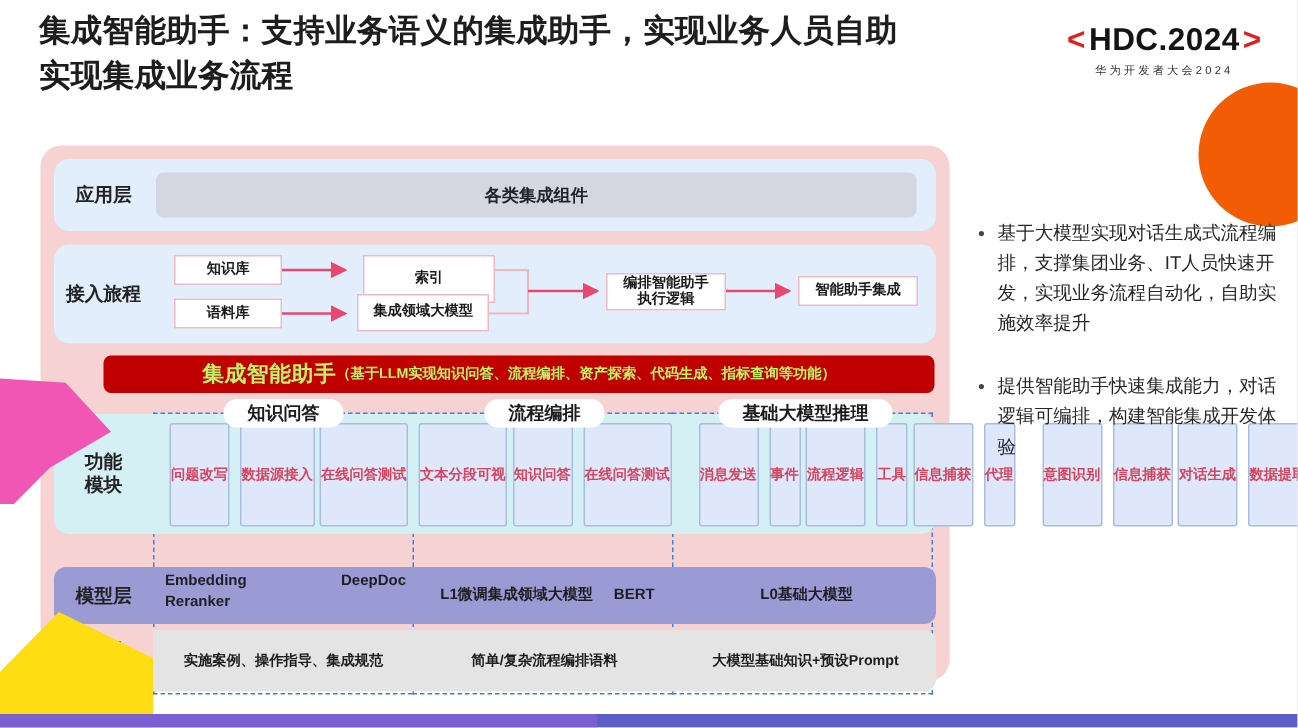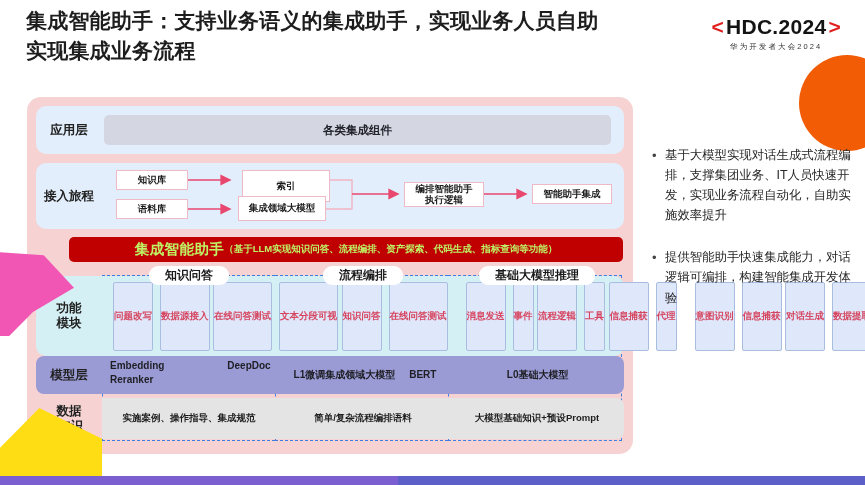--- a/index.html
+++ b/index.html
@@ -119,21 +119,21 @@
   .fcol{flex:1;display:flex;flex-direction:row;gap:3.5px;padding:0 9px;box-sizing:border-box;}
   .frow{display:flex;gap:7px;flex:1;}
   .fbox{
     flex:1;background:#dfe8fb;border:1px solid #a9bde0;border-radius:2px;
     display:flex;align-items:center;justify-content:center;
     font-size:9.5px;font-weight:700;color:#d6455f;white-space:nowrap;
   }
   .fbox.wide{flex:0 0 56%;margin:0 auto;}
 
   
-  .row-model{background:#9a9bd4;height:38px;margin-top:0;position:relative;z-index:2;border-radius:8px;}
+  .row-model{background:#9a9bd4;height:38px;margin-top:22px;position:relative;z-index:2;border-radius:8px;}
   .model-cols{flex:1;display:flex;}
   .mcol{flex:1;display:flex;align-items:center;justify-content:center;
     font-size:10px;font-weight:600;color:#1e1e24;text-align:center;padding:0 6px;
     box-sizing:border-box;line-height:1.35;}
   .mcol.spread{display:block;padding:3px 8px 0 8px;}
   .mline{display:flex;justify-content:space-between;}
   .mline.center{justify-content:flex-start;}
 
   
   .row-data{background:#e4e4e4;height:41px;margin-top:4px;position:relative;z-index:2;border-radius:8px;}

